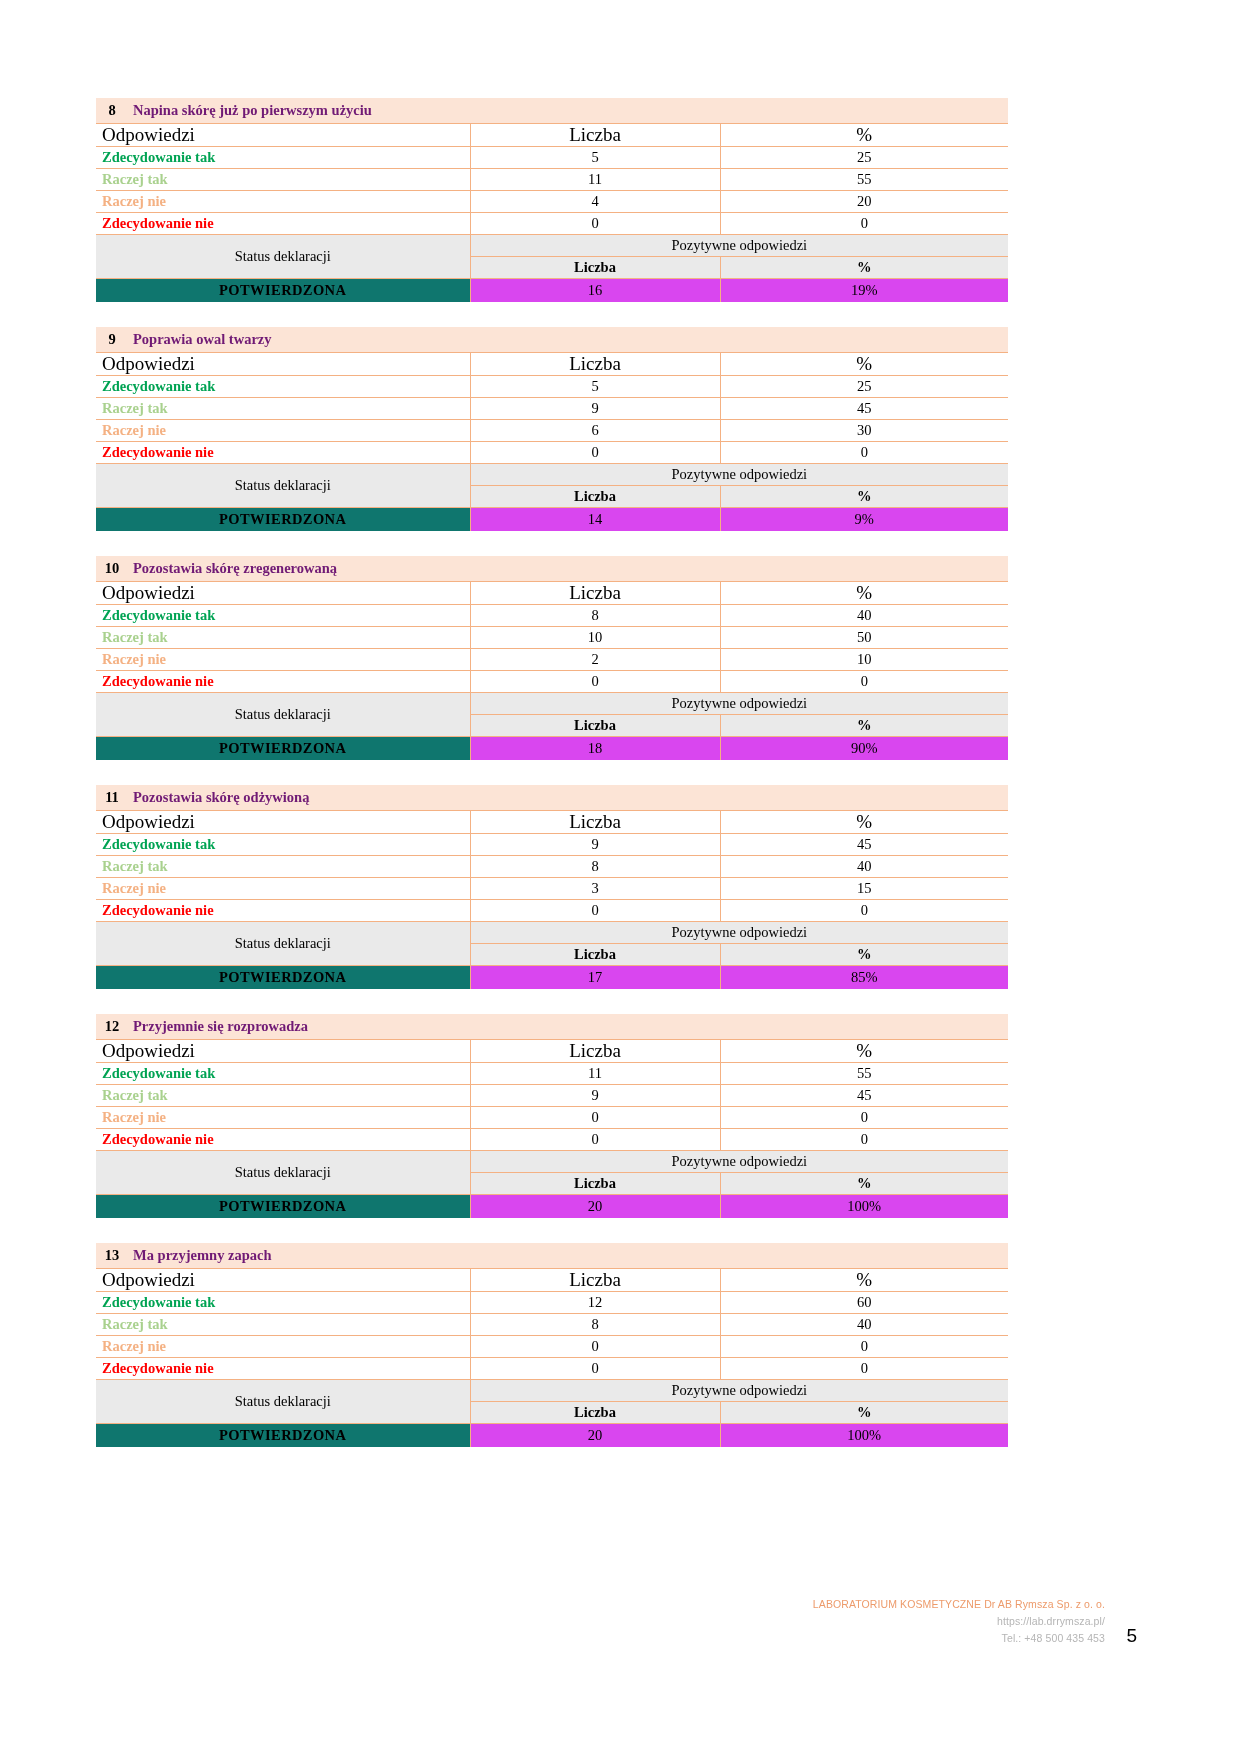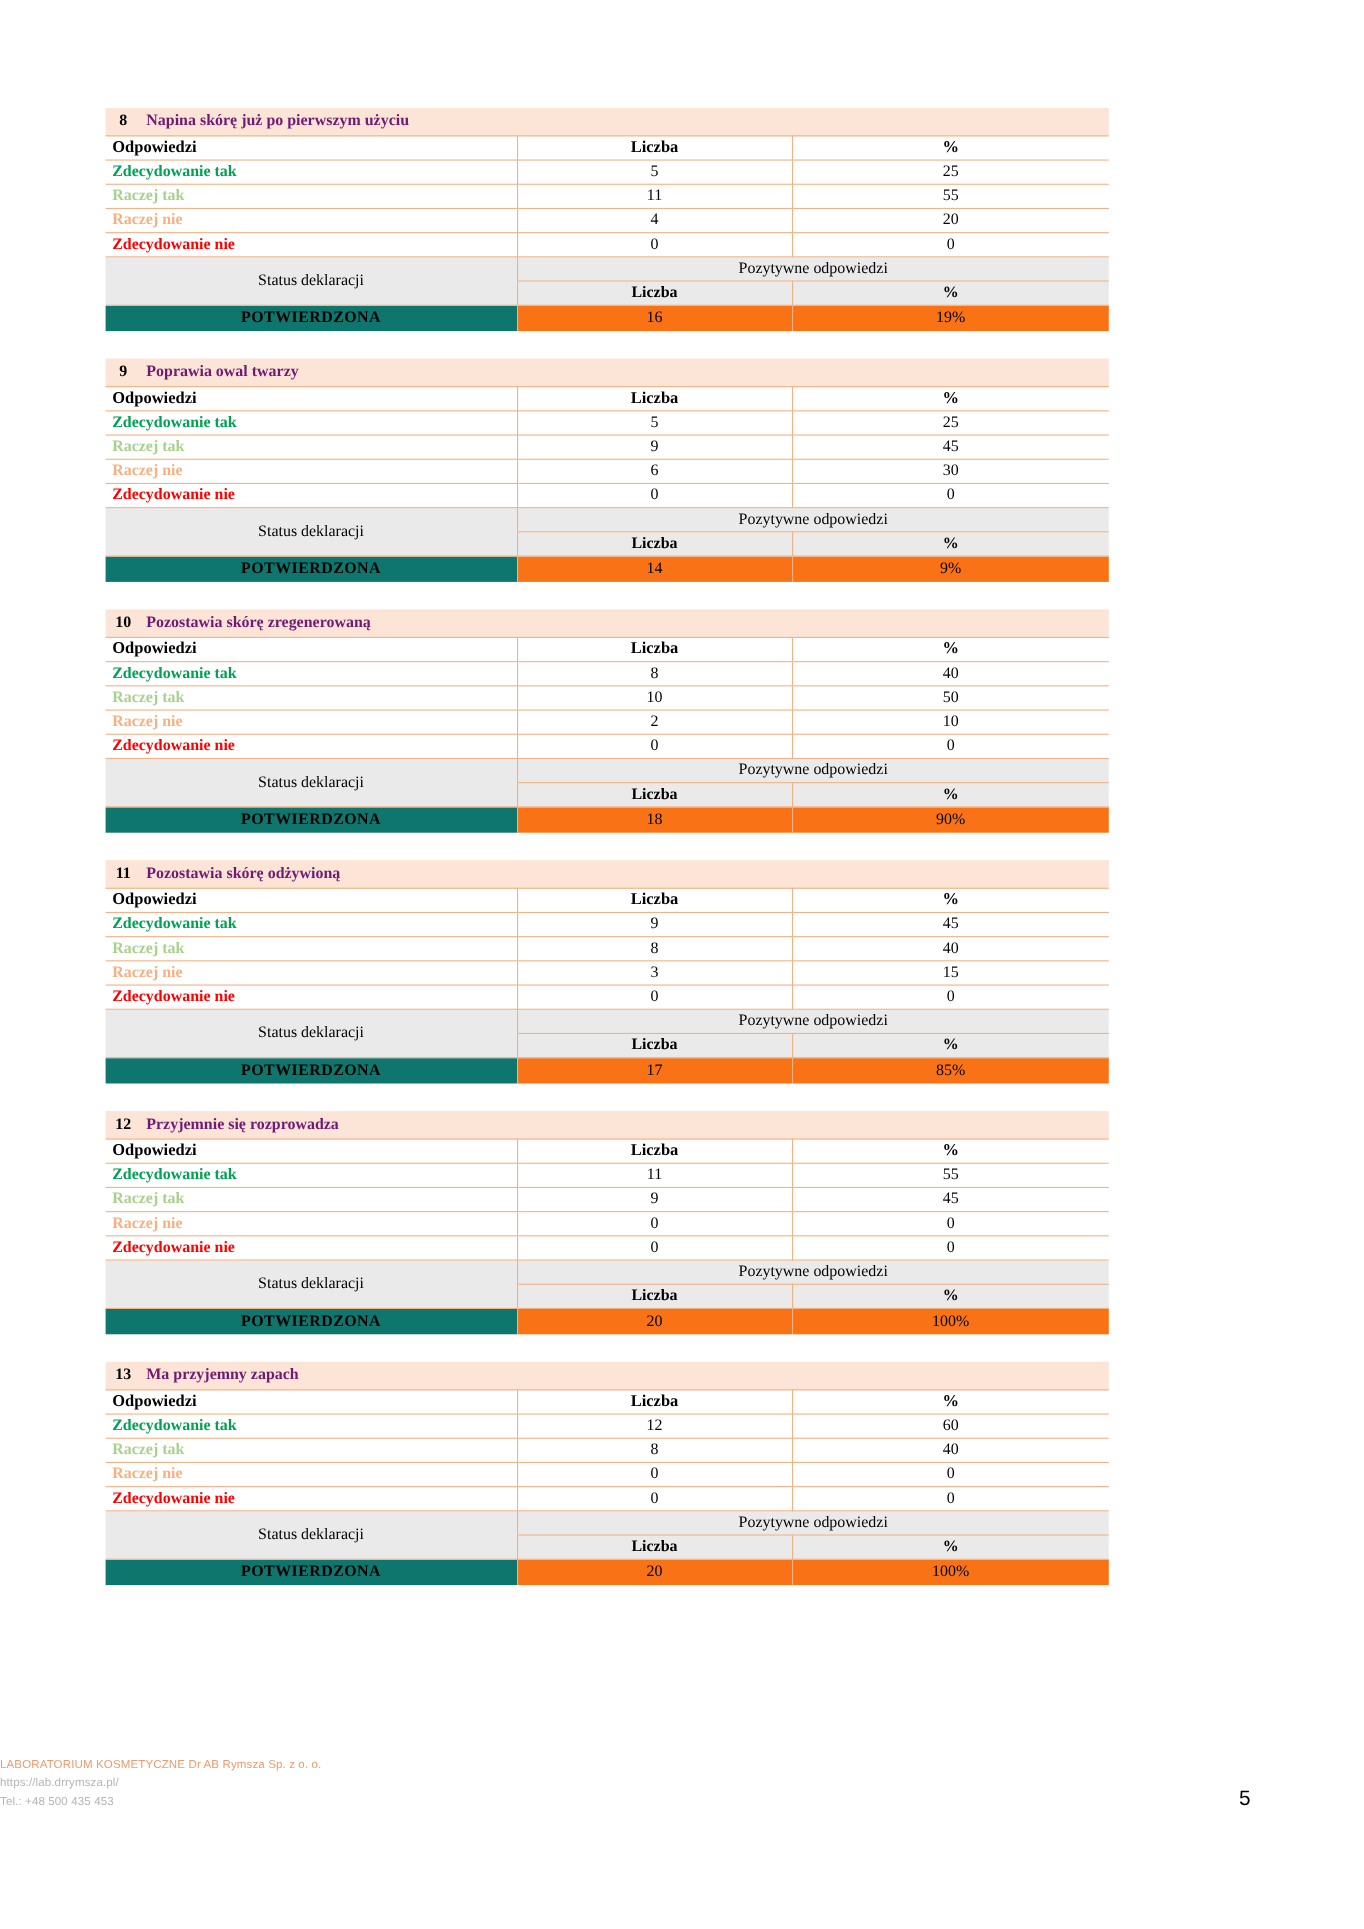--- a/index.html
+++ b/index.html
@@ -65,22 +65,22 @@
     color: #701a75;
     padding-left: 5px;
     white-space: nowrap;
   }
 
   
   tr.head-row td {
     border-top: 1.6px solid #f4b183;
     border-bottom: 1.6px solid #f4b183;
     height: 21px;
-    font-weight: bold;
-    font-size: 15px;
+    font-weight: normal;
+    font-size: 19px;
     padding: 0 6px;
     vertical-align: middle;
   }
   tr.head-row td.h1 { text-align: left; border-right: 1.6px solid #f4b183; }
   tr.head-row td.h2 { text-align: center; border-right: 1.6px solid #f4b183; }
   tr.head-row td.h3 { text-align: center; }
 
   
   tr.ans-row td {
     border-bottom: 1.6px solid #f4b183;
@@ -144,21 +144,21 @@
     vertical-align: middle;
     padding: 0 6px;
   }
 
   
   tr.conf-row td {
     height: 23px;
     font-size: 14.5px;
     padding: 0 6px;
     vertical-align: middle;
-    background: #f97316;
+    background: #d946ef;
   }
   tr.conf-row td.conf-label {
     background: #0f766e;
     text-align: center;
     font-weight: bold;
     letter-spacing: 0.4px;
     color: #000;
     border-right: 1.6px solid #f4b183;
   }
   tr.conf-row td.conf-num {
@@ -166,21 +166,21 @@
     border-right: 1.6px solid #f4b183;
   }
   tr.conf-row td.conf-pct { text-align: center; }
 
   
   .footer {
     position: absolute;
     left: 0;
     top: 1596px;
     width: 1105px;
-    text-align: left;
+    text-align: right;
     font-family: "Liberation Sans", sans-serif;
   }
   .footer .f-line1 {
     font-size: 10.5px;
     color: #ed9b6b;
     letter-spacing: 0.1px;
     line-height: 17px;
   }
   .footer .f-line {
     font-size: 10.5px;

